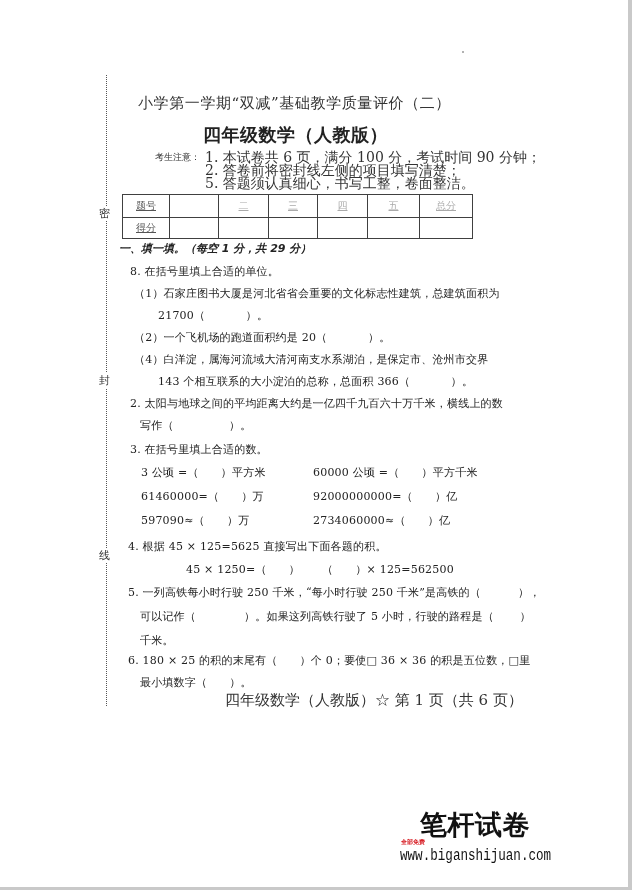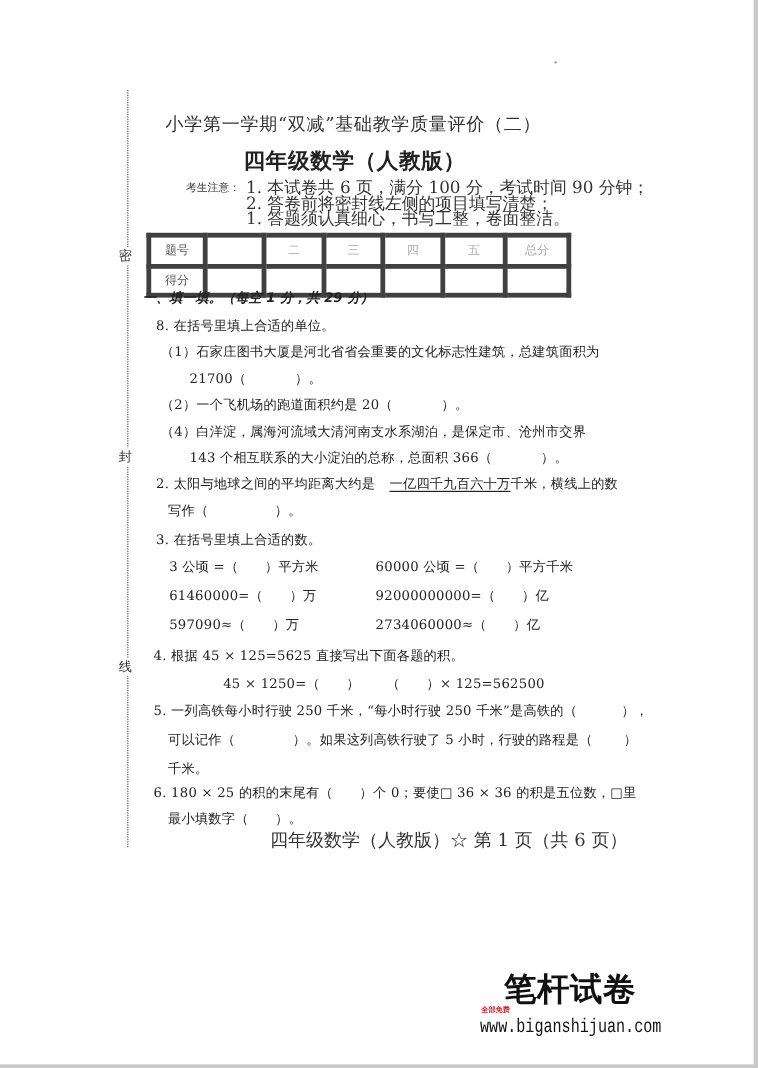--- a/index.html
+++ b/index.html
@@ -24,29 +24,29 @@
     .title1 { position: absolute; left: 138px; top: 94px; font-size: 15px; line-height: 18px; letter-spacing: 0.6px; color: #333; white-space: pre; }
     .title2 { position: absolute; left: 203px; top: 124px; font-size: 18px; line-height: 22px; letter-spacing: 0.5px; color: #222; font-weight: bold; white-space: pre; text-align: right; }
     .notice-label { position: absolute; left: 155px; top: 151px; font-size: 9px; line-height: 12px; color: #333; white-space: pre; }
     .notice { position: absolute; left: 205px; font-size: 14px; line-height: 12px; color: #333; white-space: pre; }
 
     .score-table {
       position: absolute; left: 122px; top: 194px; border-collapse: collapse;
       border: 1.3px solid #444; table-layout: fixed;
     }
     .score-table td {
-      border: 4px solid #404040; text-align: center; font-size: 10px; color: #555; padding: 0;
+      border: 1px solid #404040; text-align: center; font-size: 10px; color: #555; padding: 0; text-decoration: underline;
     }
     .score-table tr.r1 td { height: 22px; }
     .score-table tr.r2 td { height: 20px; }
     .score-table td.faint { color: #aaa; }
 
     .section-title { position: absolute; left: 119px; top: 242px; font-family: "DejaVu Sans", "Liberation Sans", sans-serif; font-size: 11px; line-height: 14px; font-weight: bold; color: #222; white-space: pre; font-style: italic; }
 
-    .ul { text-decoration: underline; text-underline-offset: 2px; margin-left: 12px; }
+    .ul { text-underline-offset: 2px; }
 
     .footer { position: absolute; left: 225px; top: 694px; font-size: 15px; line-height: 12px; color: #333; white-space: pre; }
 
     .wm-tag { position: absolute; left: 401px; top: 838px; font-family: "DejaVu Sans", sans-serif; font-size: 6px; line-height: 7px; color: #d8232a; font-weight: bold; }
     .wm-brand { position: absolute; left: 420px; top: 809px; font-family: "DejaVu Sans", "Liberation Sans", sans-serif; font-size: 27px; line-height: 32px; font-weight: bold; color: #111; letter-spacing: 0.5px; }
     .wm-url { position: absolute; left: 400px; top: 846px; font-family: "Liberation Mono", "DejaVu Sans Mono", monospace; font-size: 12.6px; line-height: 16px; color: #111; transform: scaleY(1.3); transform-origin: top left; }
   </style>
 </head>
 <body>
 
@@ -57,21 +57,21 @@
 <div class="seal-line"></div>
 <div class="seal-label" style="top:206px">密</div>
 <div class="seal-label" style="top:373px">封</div>
 <div class="seal-label" style="top:548px">线</div>
 
 <div class="title1">小学第一学期“双减”基础教学质量评价（二）</div>
 <div class="title2">四年级数学（人教版）</div>
 <div class="notice-label">考生注意：</div>
 <div class="notice" style="top:151px">1. 本试卷共 6 页，满分 100 分，考试时间 90 分钟；</div>
 <div class="notice" style="top:164px">2. 答卷前将密封线左侧的项目填写清楚；</div>
-<div class="notice" style="top:177px">1. 答题须认真细心，书写工整，卷面整洁。</div>
+<div class="notice" style="top:177px">5. 答题须认真细心，书写工整，卷面整洁。</div>
 
 <table class="score-table">
   <colgroup>
     <col style="width:47px">
       <col style="width:49px">
       <col style="width:50px">
       <col style="width:49px">
       <col style="width:50px">
       <col style="width:52px">
       <col style="width:53px">

